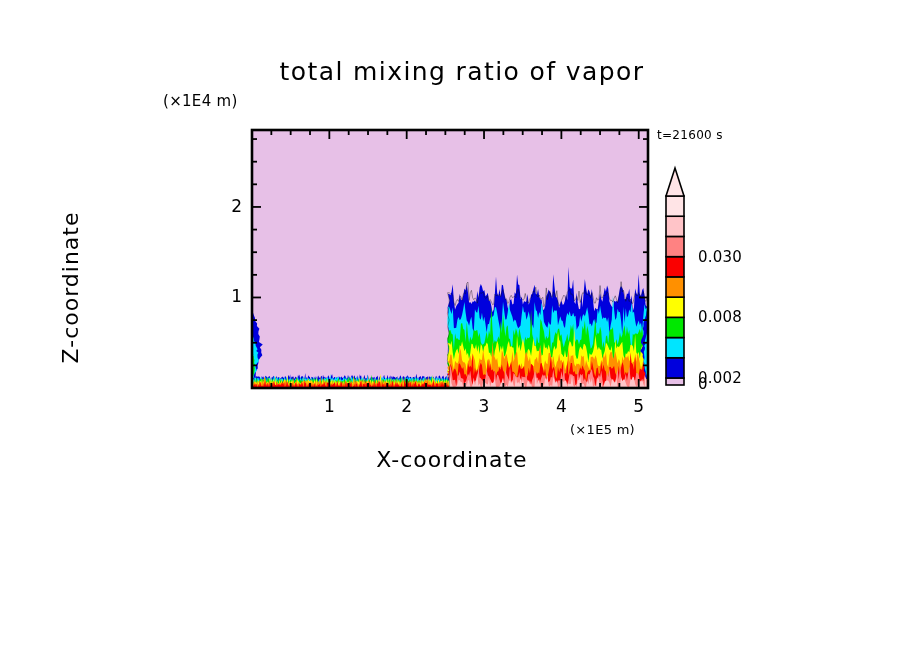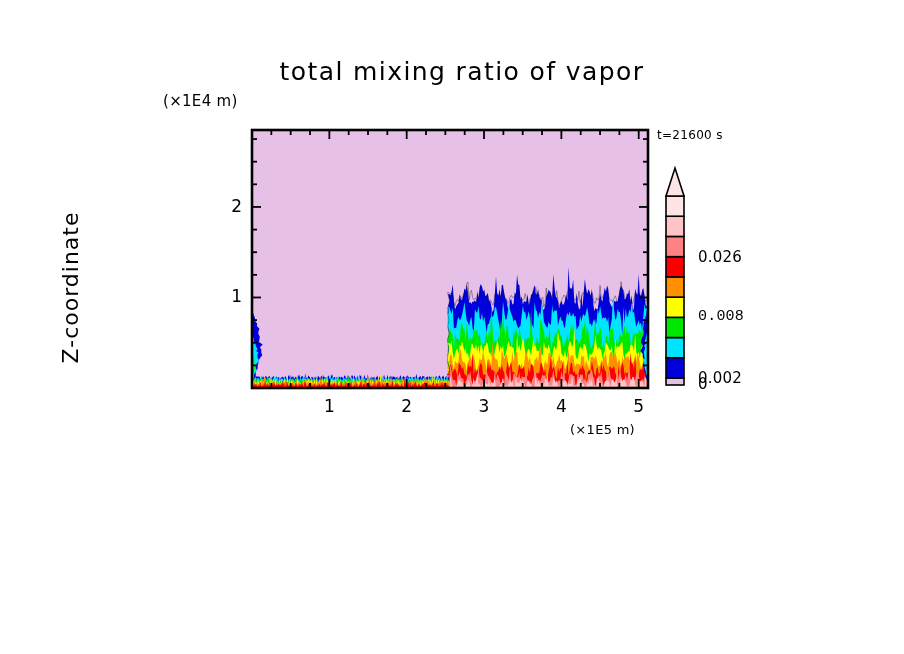--- a/index.html
+++ b/index.html
@@ -37,35 +37,36 @@
 <div id="stage">
 
   <div class="txt" id="title">total mixing ratio of vapor</div>
 
   <div class="txt" id="zunit">(×1E4 m)</div>
 
   <div class="txt" id="tstamp">t=21600 s</div>
 
   <div class="txt" id="xunit">(×1E5 m)</div>
 
+  <div class="txt" id="xlabel">X-coordinate</div>
 
   <div class="txt" id="ylabel">Z-coordinate</div>
 
   <div id="ticklayer">
       <div class="xtick" style="left: 314.344px; top: 396px;">1</div>
       <div class="xtick" style="left: 391.688px; top: 396px;">2</div>
       <div class="xtick" style="left: 469.031px; top: 396px;">3</div>
       <div class="xtick" style="left: 546.375px; top: 396px;">4</div>
       <div class="xtick" style="left: 623.719px; top: 396px;">5</div>
       <div class="ytick" style="left: 212px; top: 286.474px;">1</div>
       <div class="ytick" style="left: 212px; top: 195.947px;">2</div>
     </div>
   <div id="cblabels">
-      <div class="cbtick" style="left: 698px; top: 247.667px;">0.026</div>
-      <div class="cbtick" style="left: 698px; top: 308.333px; font-family: Liberation Mono, monospace;">0.008</div>
+      <div class="cbtick" style="left: 698px; top: 247.667px;">0.030</div>
+      <div class="cbtick" style="left: 698px; top: 308.333px;">0.008</div>
       <div class="cbtick" style="left: 698px; top: 369px;">0.002</div>
       <div class="cbtick" style="left: 698px; top: 375px;">0</div>
     </div>
 
   <svg id="plot" width="904" height="654" style="position:absolute;left:0;top:0;">
       <defs>
         <clipPath id="plotclip">
           <rect x="252" y="130" width="396" height="258"></rect>
         </clipPath>
       </defs>

